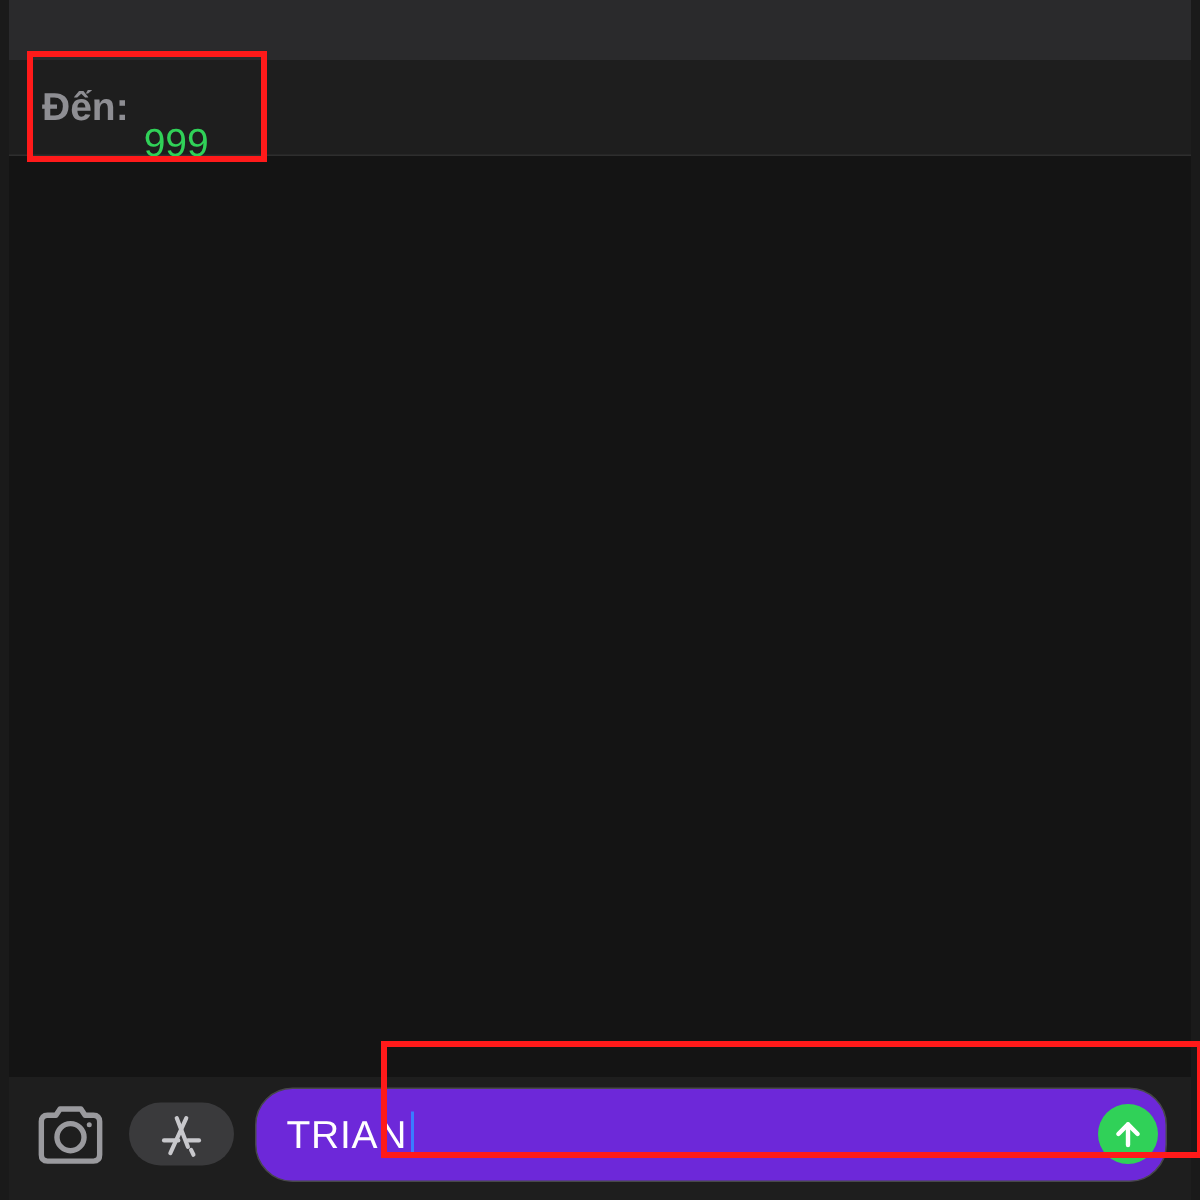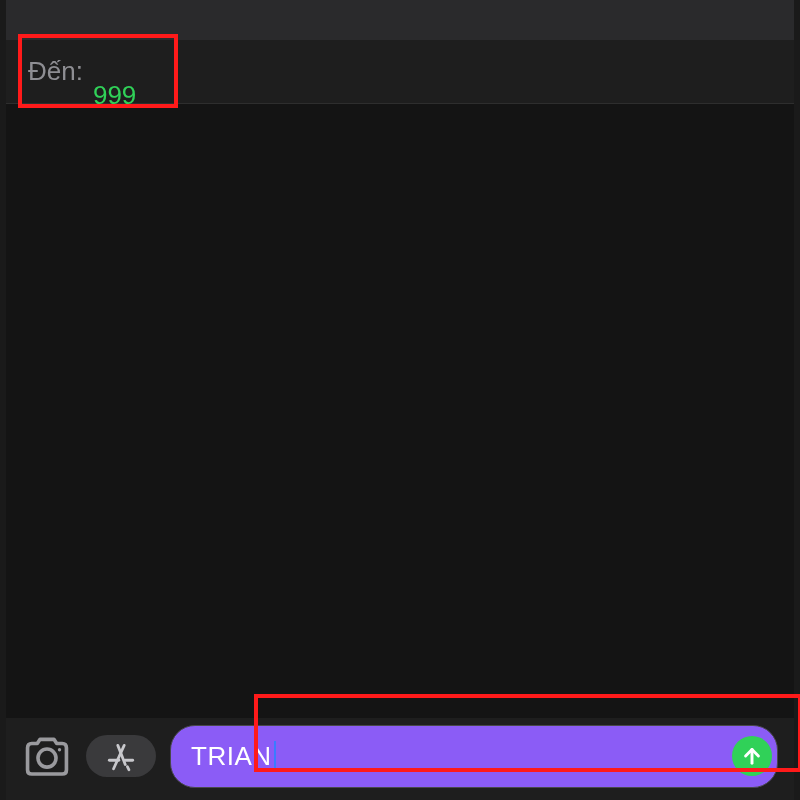--- a/index.html
+++ b/index.html
@@ -39,21 +39,21 @@
       height: 64px;
       background: #1e1e1e;
       border-bottom: 1px solid #2e2e2e;
       display: flex;
       align-items: center;
       padding-left: 22px;
     }
     .to-label {
       color: #8e8e93;
       font-size: 26px;
-      font-weight: 400;
+      font-weight: 700;
       margin-right: 10px;
     }
     .to-value {
       color: #30d158;
       font-size: 26px;
       font-weight: 400;
       margin-top: 48px;
     }
     .body-area {
       position: absolute;
@@ -97,21 +97,21 @@
     }
     .appstore-icon svg {
       width: 34px;
       height: 34px;
     }
     .input-wrap {
       flex: 1;
       height: 63px;
       border: 1.5px solid #48484a;
       border-radius: 25px;
-      background: #8b5cf6;
+      background: #6d28d9;
       display: flex;
       align-items: center;
       padding-left: 20px;
       padding-right: 6px;
       position: relative;
     }
     .msg-text {
       color: #ffffff;
       font-size: 26px;
       font-weight: 400;

